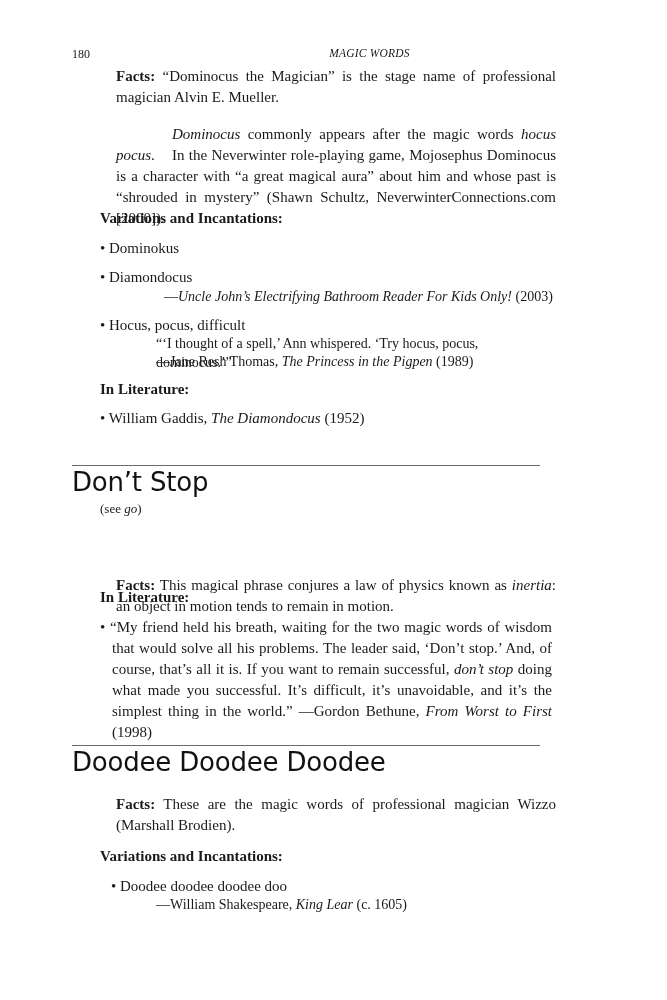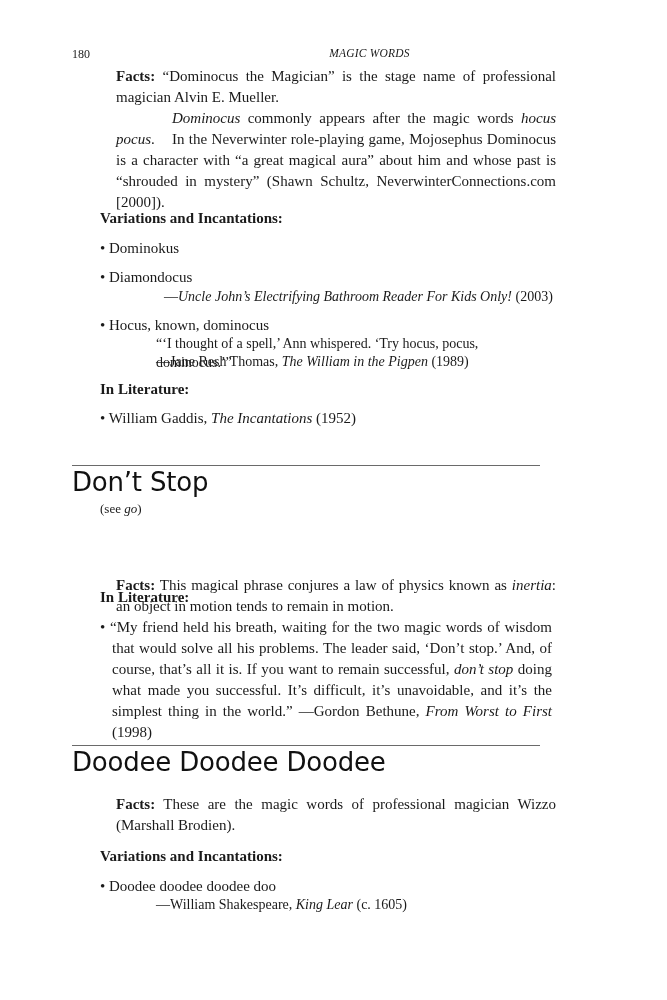--- a/index.html
+++ b/index.html
@@ -6,21 +6,21 @@
     body {
       width: 667px; height: 1000px; position: relative; overflow: hidden;
       font-family: "Liberation Serif", "DejaVu Serif", serif;
       color: #1a1a1a;
     }
     .abs { position: absolute; }
     .page-number { left: 72px; top: 47px; font-size: 12px; }
     .running-head { left: 0; width: 667px; top: 47px; text-align: center; font-size: 11.5px; font-style: italic; letter-spacing: 0.2px; margin-left: 36px; }
     .para { font-size: 15px; line-height: 21px; }
     .body-block { left: 116px; width: 440px; text-align: justify; }
-    .indent { text-indent: 56px; }
+    .indent { text-indent: 56px; margin-top: 16px; }
     .head { font-weight: bold; font-size: 15px; }
     .bullet-item { left: 100px; width: 440px; font-size: 15px; line-height: 21px; }
     .sub { left: 156px; width: 400px; font-size: 14px; line-height: 19px; }
     .rule { left: 72px; width: 468px; height: 0; border-top: 1.5px solid #6a6a6a; }
     .entry-title { left: 72px; font-family: "DejaVu Sans", "Liberation Sans", sans-serif; font-size: 26px; font-weight: normal; color: #111; letter-spacing: -0.2px; }
     .see { left: 100px; font-size: 13px; }
     i { font-style: italic; }
     .hang { padding-left: 12px; text-indent: -12px; text-align: justify; }
   </style>
 </head>
@@ -44,30 +44,30 @@
 </div>
 
 <div class="abs bullet-item" style="top:267px;">
   <span>•</span> <span>Diamondocus</span>
 </div>
 <div class="abs sub" style="top:287px;margin-left:8px;">
   <span>—</span><i>Uncle John’s Electrifying Bathroom Reader For Kids Only!</i><span> (2003)</span>
 </div>
 
 <div class="abs bullet-item" style="top:315px;">
-  <span>•</span> <span>Hocus, known, dominocus</span>
+  <span>•</span> <span>Hocus, pocus, difficult</span>
 </div>
 <div class="abs sub" style="top:334px;">“‘I thought of a spell,’ Ann whispered.  ‘Try hocus, pocus, dominocus.’”</div>
 <div class="abs sub" style="top:352px;">
-  <span>—Jane Resh Thomas, </span><i>The William in the Pigpen</i><span> (1989)</span>
+  <span>—Jane Resh Thomas, </span><i>The Princess in the Pigpen</i><span> (1989)</span>
 </div>
 
 <div class="abs head" style="left:100px; top:381px;">In Literature:</div>
 <div class="abs bullet-item" style="top:408px;">
-  <span>•</span> <span>William Gaddis, </span><i>The Incantations</i><span> (1952)</span>
+  <span>•</span> <span>William Gaddis, </span><i>The Diamondocus</i><span> (1952)</span>
 </div>
 
 <div class="abs rule" style="top:465px;"></div>
 <div class="abs entry-title" style="top:467px;">Don’t Stop</div>
 <div class="abs see" style="top:501px;">
   <span>(see </span><i>go</i><span>)</span>
 </div>
 
 <div class="abs para body-block" style="top:535px;margin-top:40px;">
   <span class="head">Facts:</span><span>  This magical phrase conjures a law of physics known as </span><i>inertia</i><span>: an object in motion tends to remain in motion.</span>
@@ -79,18 +79,18 @@
 </div>
 
 <div class="abs rule" style="top:745px;"></div>
 <div class="abs entry-title" style="top:747px;text-align:right;">Doodee Doodee Doodee</div>
 
 <div class="abs para body-block" style="top:794px;">
   <span class="head">Facts:</span><span>  These are the magic words of professional magician Wizzo (Marshall Brodien).</span>
 </div>
 
 <div class="abs head" style="left:100px; top:848px;">Variations and Incantations:</div>
-<div class="abs bullet-item" style="top:876px;">
+<div class="abs bullet-item" style="top:876px;margin-left:11px;">
   <span>•</span> <span>Doodee doodee doodee doo</span>
 </div>
 <div class="abs sub" style="top:895px;">
   <span>—William Shakespeare, </span><i>King Lear</i><span> (c. 1605)</span>
 </div>
 
 </body></html>

